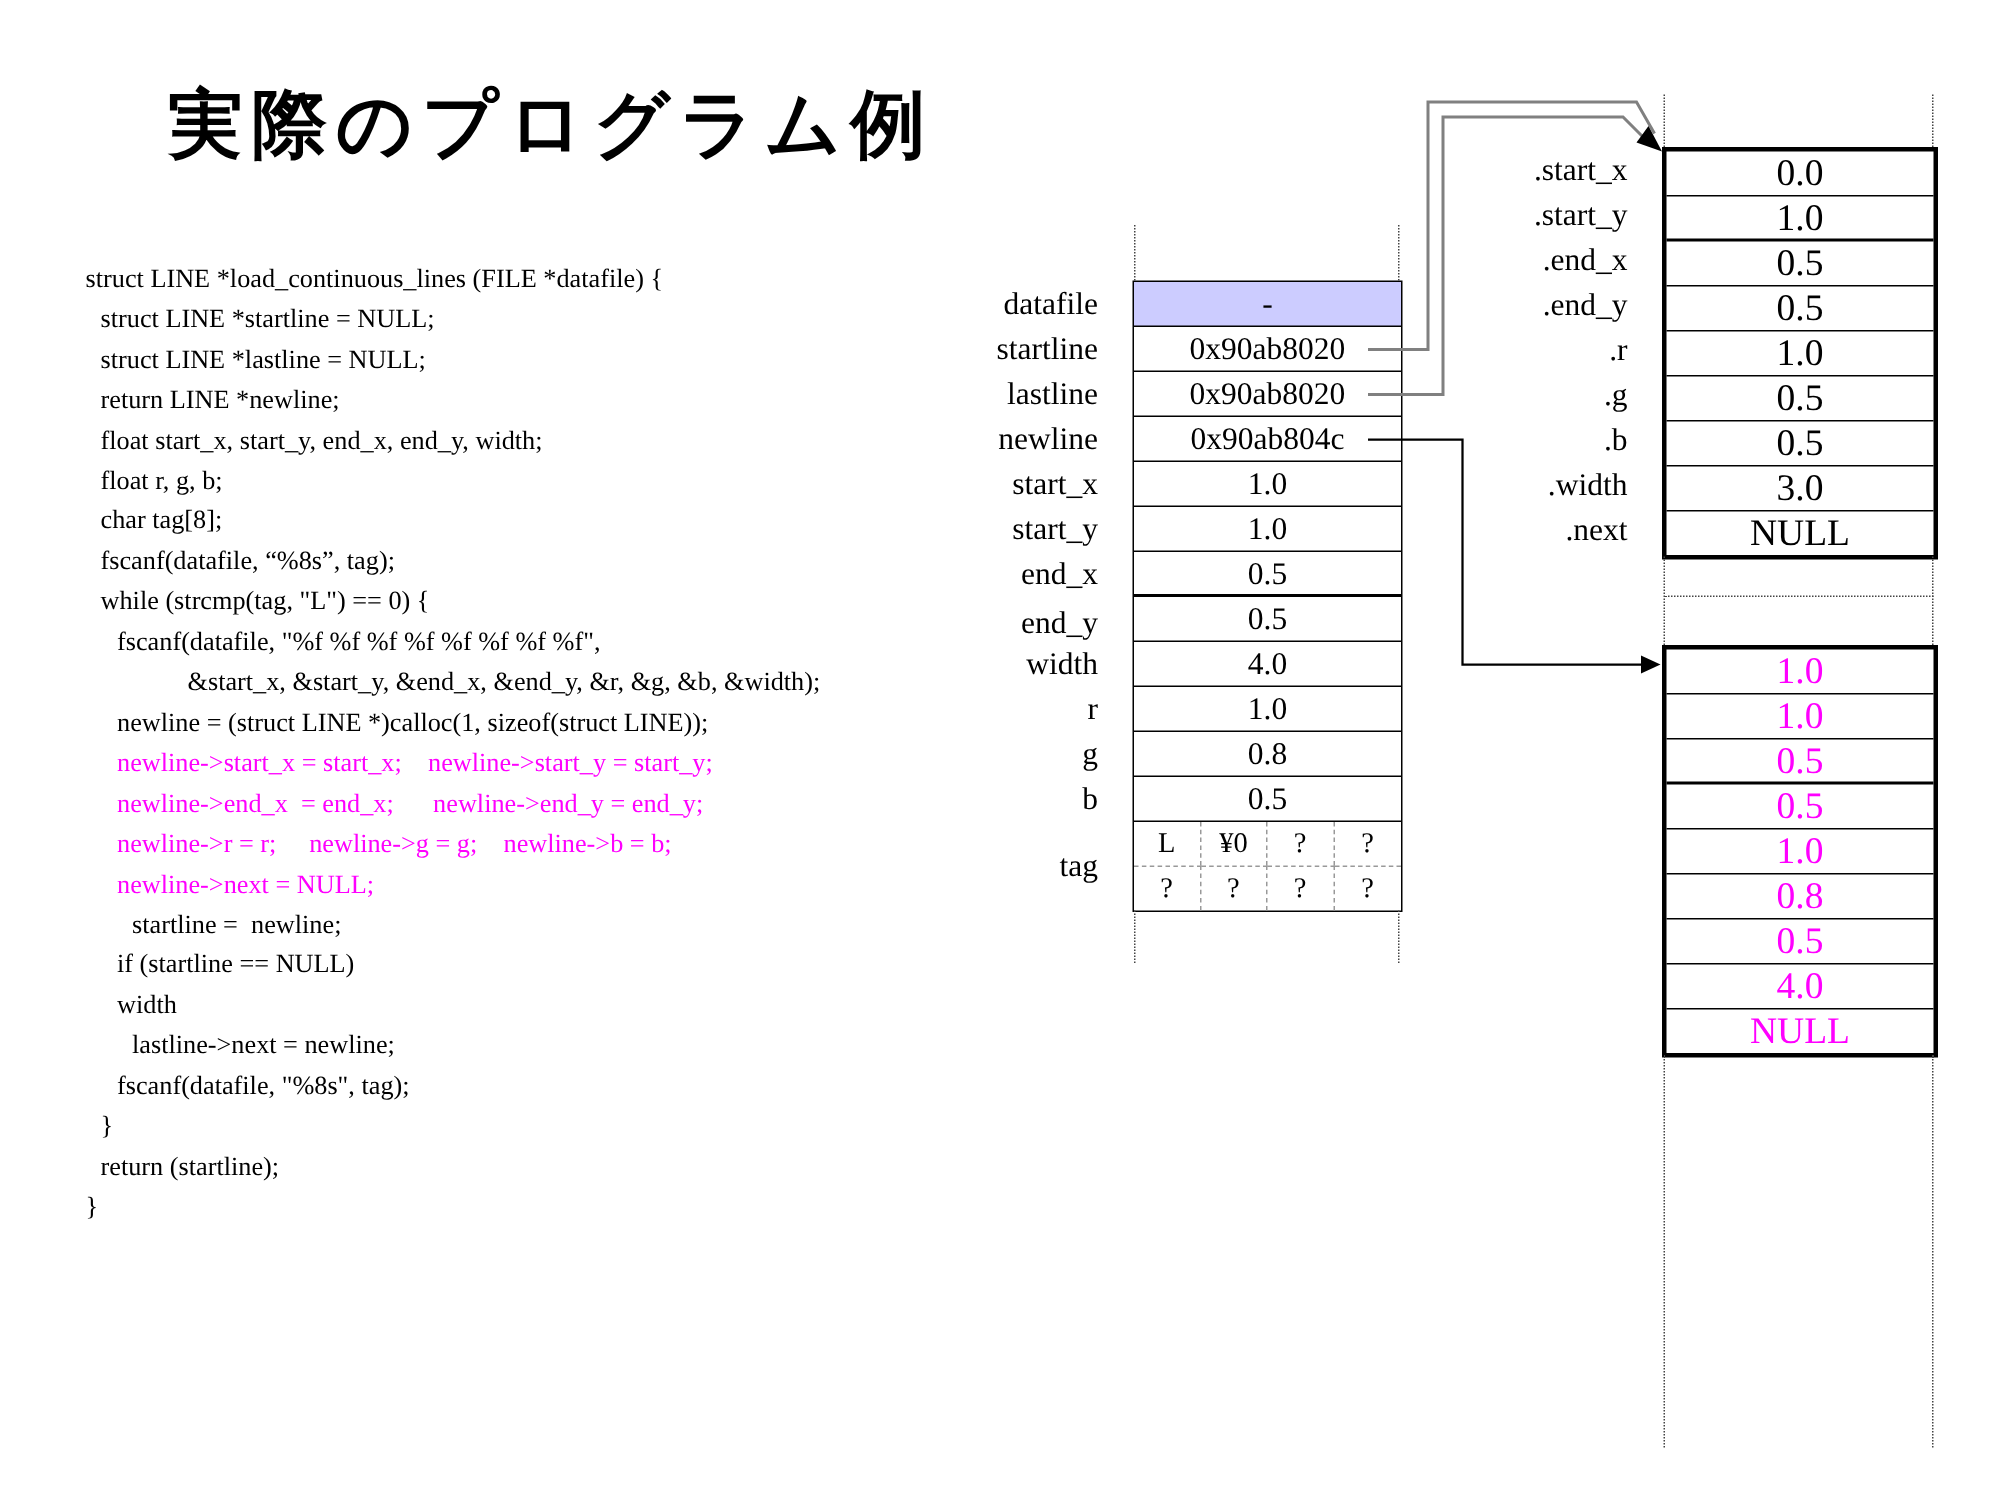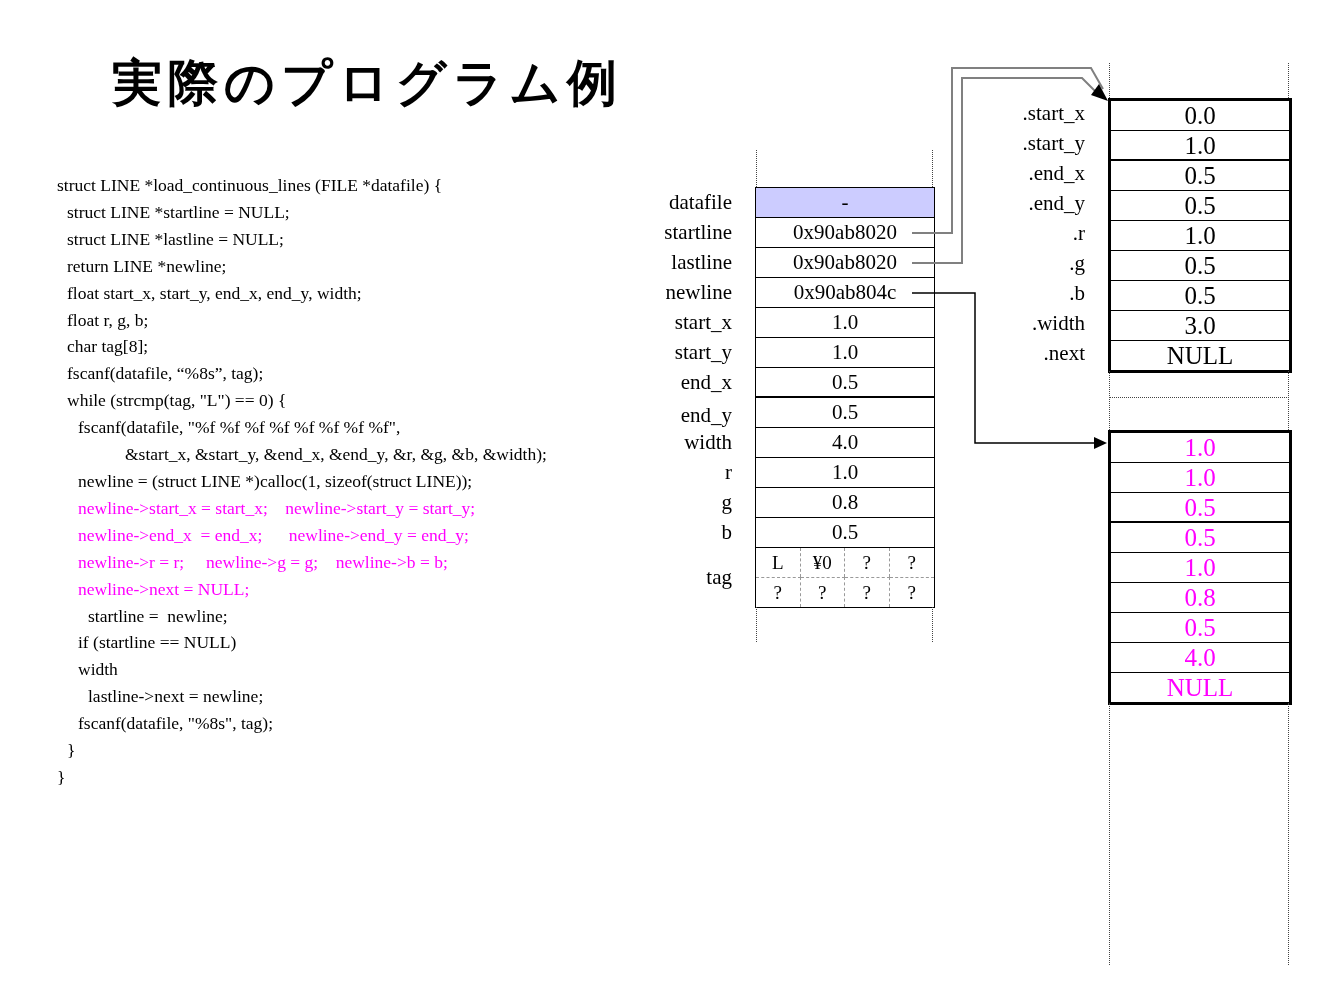--- a/index.html
+++ b/index.html
@@ -75,20 +75,21 @@
     <div class="code-line ind2 m">newline-&gt;start_x = start_x;    newline-&gt;start_y = start_y;</div>
     <div class="code-line ind2 m">newline-&gt;end_x  = end_x;      newline-&gt;end_y = end_y;</div>
     <div class="code-line ind2 m">newline-&gt;r = r;     newline-&gt;g = g;    newline-&gt;b = b;</div>
     <div class="code-line ind2 m">newline-&gt;next = NULL;</div>
     <div class="code-line ind3">startline =  newline;</div>
     <div class="code-line ind2">if (startline == NULL)</div>
     <div class="code-line ind2">width</div>
     <div class="code-line ind3">lastline-&gt;next = newline;</div>
     <div class="code-line ind2">fscanf(datafile, "%8s", tag);</div>
     <div class="code-line ind1">}</div>
+    <div class="code-line ind1">return (startline);</div>
     <div class="code-line">}</div>
   </div>
 
   <div class="lbl stack-lbl" style="top:187px;">datafile</div>
   <div class="lbl stack-lbl" style="top:217px;">startline</div>
   <div class="lbl stack-lbl" style="top:247px;">lastline</div>
   <div class="lbl stack-lbl" style="top:277px;">newline</div>
   <div class="lbl stack-lbl" style="top:307px;">start_x</div>
   <div class="lbl stack-lbl" style="top:337px;">start_y</div>
   <div class="lbl stack-lbl" style="top:367px;">end_x</div>

